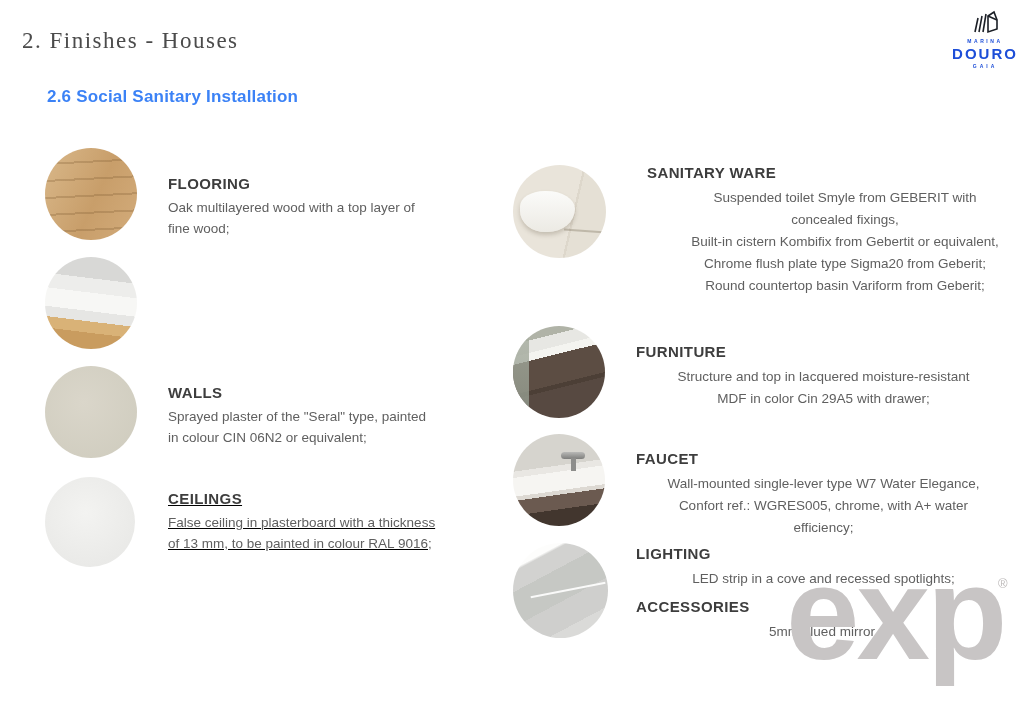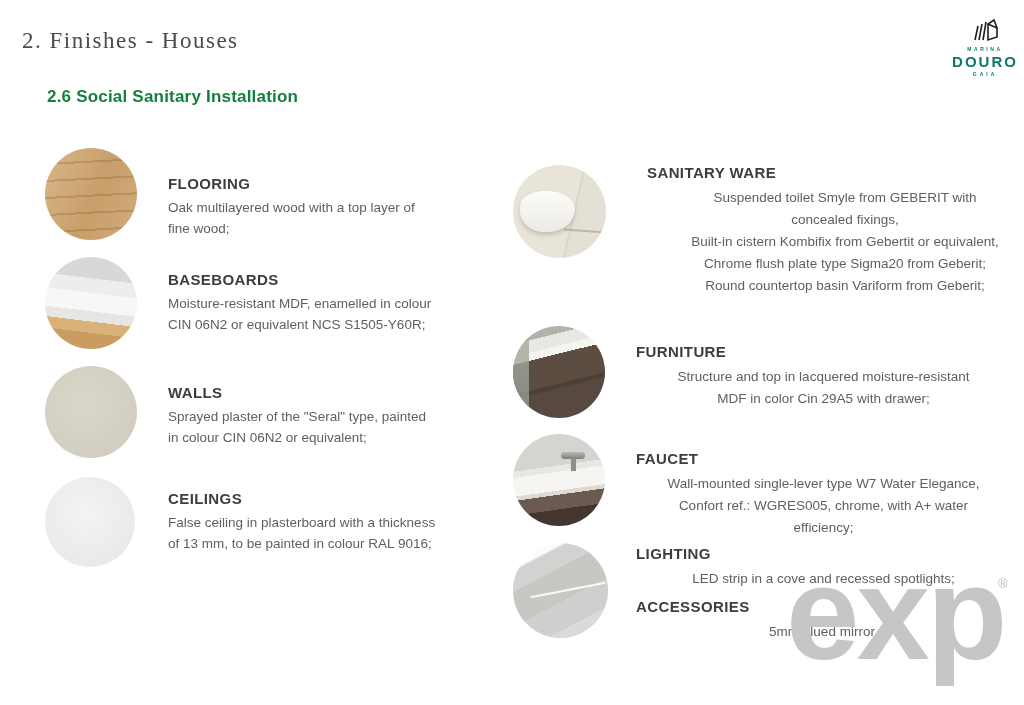--- a/index.html
+++ b/index.html
@@ -13,27 +13,27 @@
   }
   
   .main-title{
     position:absolute;left:22px;top:28px;
     font-family:"Liberation Serif", serif;
     font-size:23px;font-weight:400;color:#4b4b4b;
     letter-spacing:1.5px;
   }
   .sub-title{
     position:absolute;left:47px;top:87px;
-    font-size:17px;font-weight:700;color:#15803d;
+    font-size:17px;font-weight:700;color:#3b82f6;
     letter-spacing:.2px;
   }
   
   .logo{
-    position:absolute;left:950px;top:18px;width:70px;
-    text-align:center;color:#0f766e;line-height:1;
+    position:absolute;left:950px;top:10px;width:70px;
+    text-align:center;color:#1d4ed8;line-height:1;
   }
   .logo .icon{display:block;margin:0 auto 3px auto;}
   .logo .marina{font-size:5px;letter-spacing:2.6px;font-weight:700;margin-bottom:2px;}
   .logo .douro{font-size:15px;letter-spacing:2px;font-weight:700;margin-bottom:3px;}
   .logo .gaia{font-size:5px;letter-spacing:3px;font-weight:700;}
   
   .circle{
     position:absolute;border-radius:50%;overflow:hidden;
   }
   .txt{position:absolute;}
@@ -160,31 +160,26 @@
   <div class="circle photo-flooring" style="left:45px;top:148px;width:92px;height:92px;"></div>
   <div class="circle photo-baseboards" style="left:45px;top:257px;width:92px;height:92px;"></div>
   <div class="circle photo-walls" style="left:45px;top:366px;width:92px;height:92px;"></div>
   <div class="circle photo-ceilings" style="left:45px;top:477px;width:90px;height:90px;"></div>
 
   <div class="txt" style="left:168px;top:175px;width:315px;">
     <h3>FLOORING</h3>
     <p>Oak multilayered wood with a top layer of
 fine wood;</p>
   </div>
-  <div class="txt" style="left:168px;top:271px;width:315px;">
-    <h3>BASEBOARDS</h3>
-    <p>Moisture-resistant MDF, enamelled in colour
-CIN 06N2 or equivalent NCS S1505-Y60R;</p>
-  </div>
   <div class="txt" style="left:168px;top:384px;width:315px;">
     <h3>WALLS</h3>
     <p>Sprayed plaster of the "Seral" type, painted
 in colour CIN 06N2 or equivalent;</p>
   </div>
-  <div class="txt" style="left:168px;top:490px;width:320px;">
+  <div class="txt" style="left:168px;top:490px;width:320px;text-decoration:underline;">
     <h3>CEILINGS</h3>
     <p>False ceiling in plasterboard with a thickness
 of 13 mm, to be painted in colour RAL 9016;</p>
   </div>
 
   <div class="circle photo-sanitary" style="left:513px;top:165px;width:93px;height:93px;"></div>
   <div class="circle photo-furniture" style="left:513px;top:326px;width:92px;height:92px;"></div>
   <div class="circle photo-faucet" style="left:513px;top:434px;width:92px;height:92px;"></div>
   <div class="circle photo-lighting" style="left:513px;top:543px;width:95px;height:95px;"></div>
 

